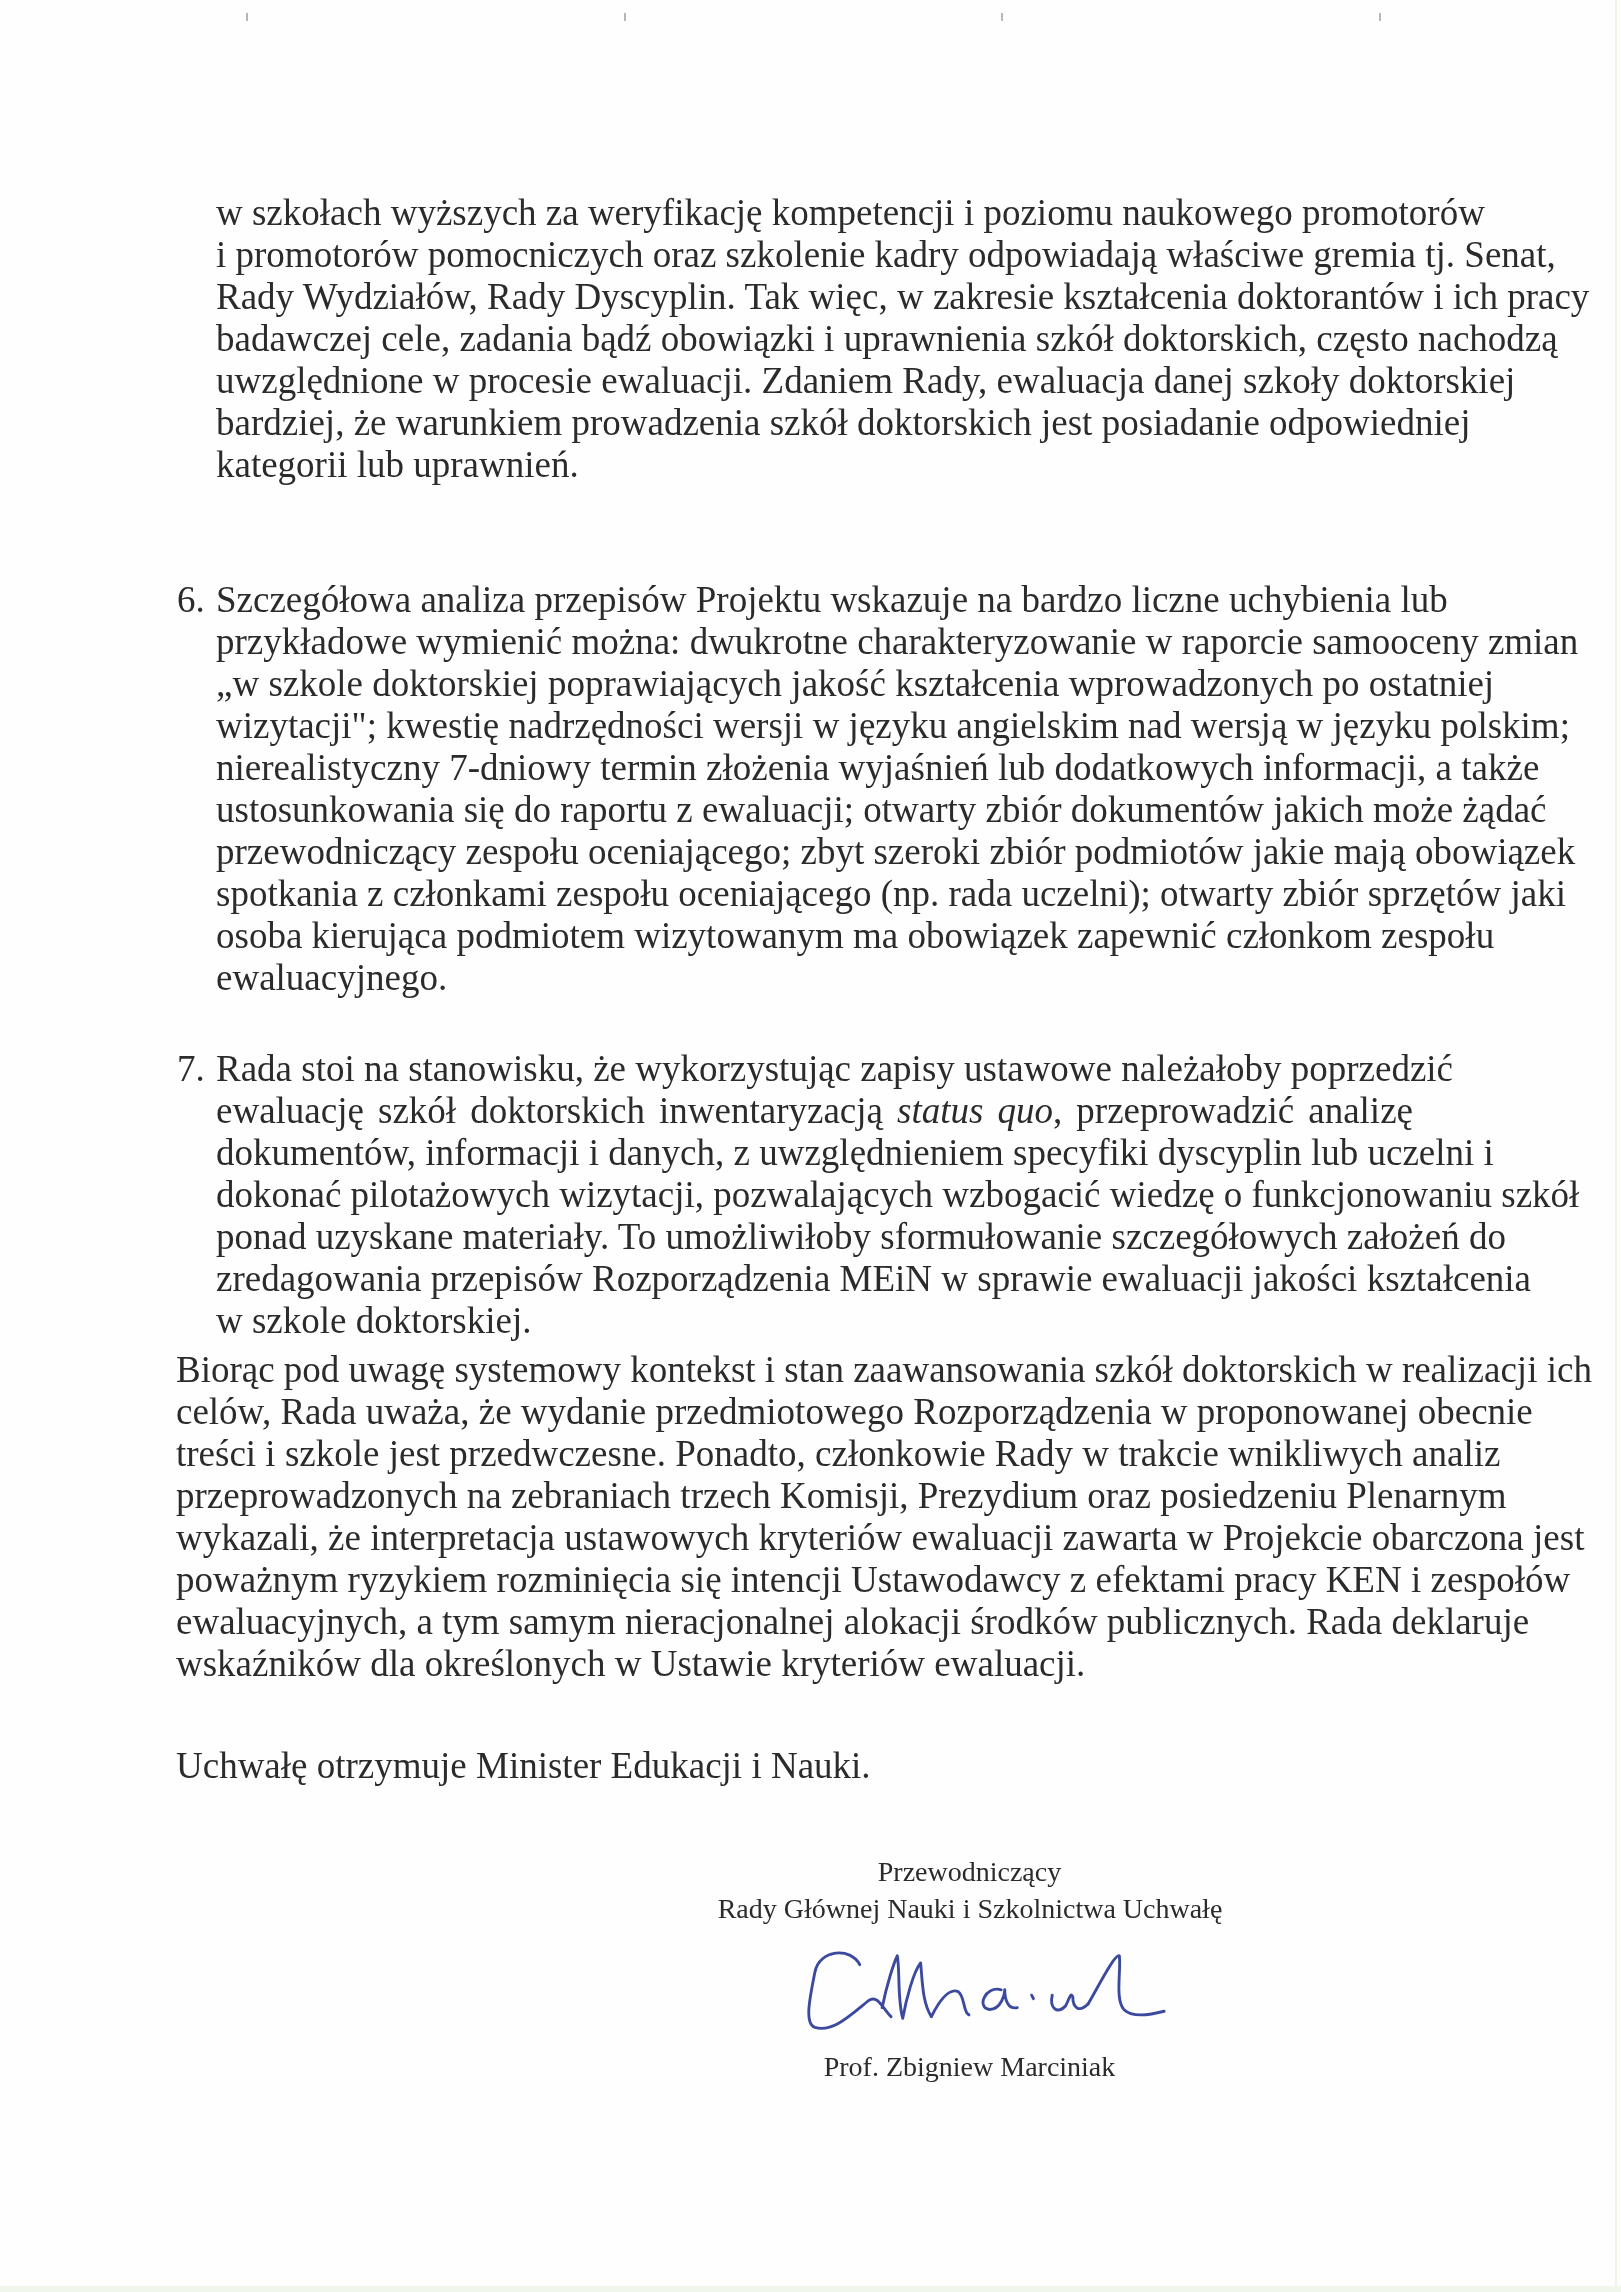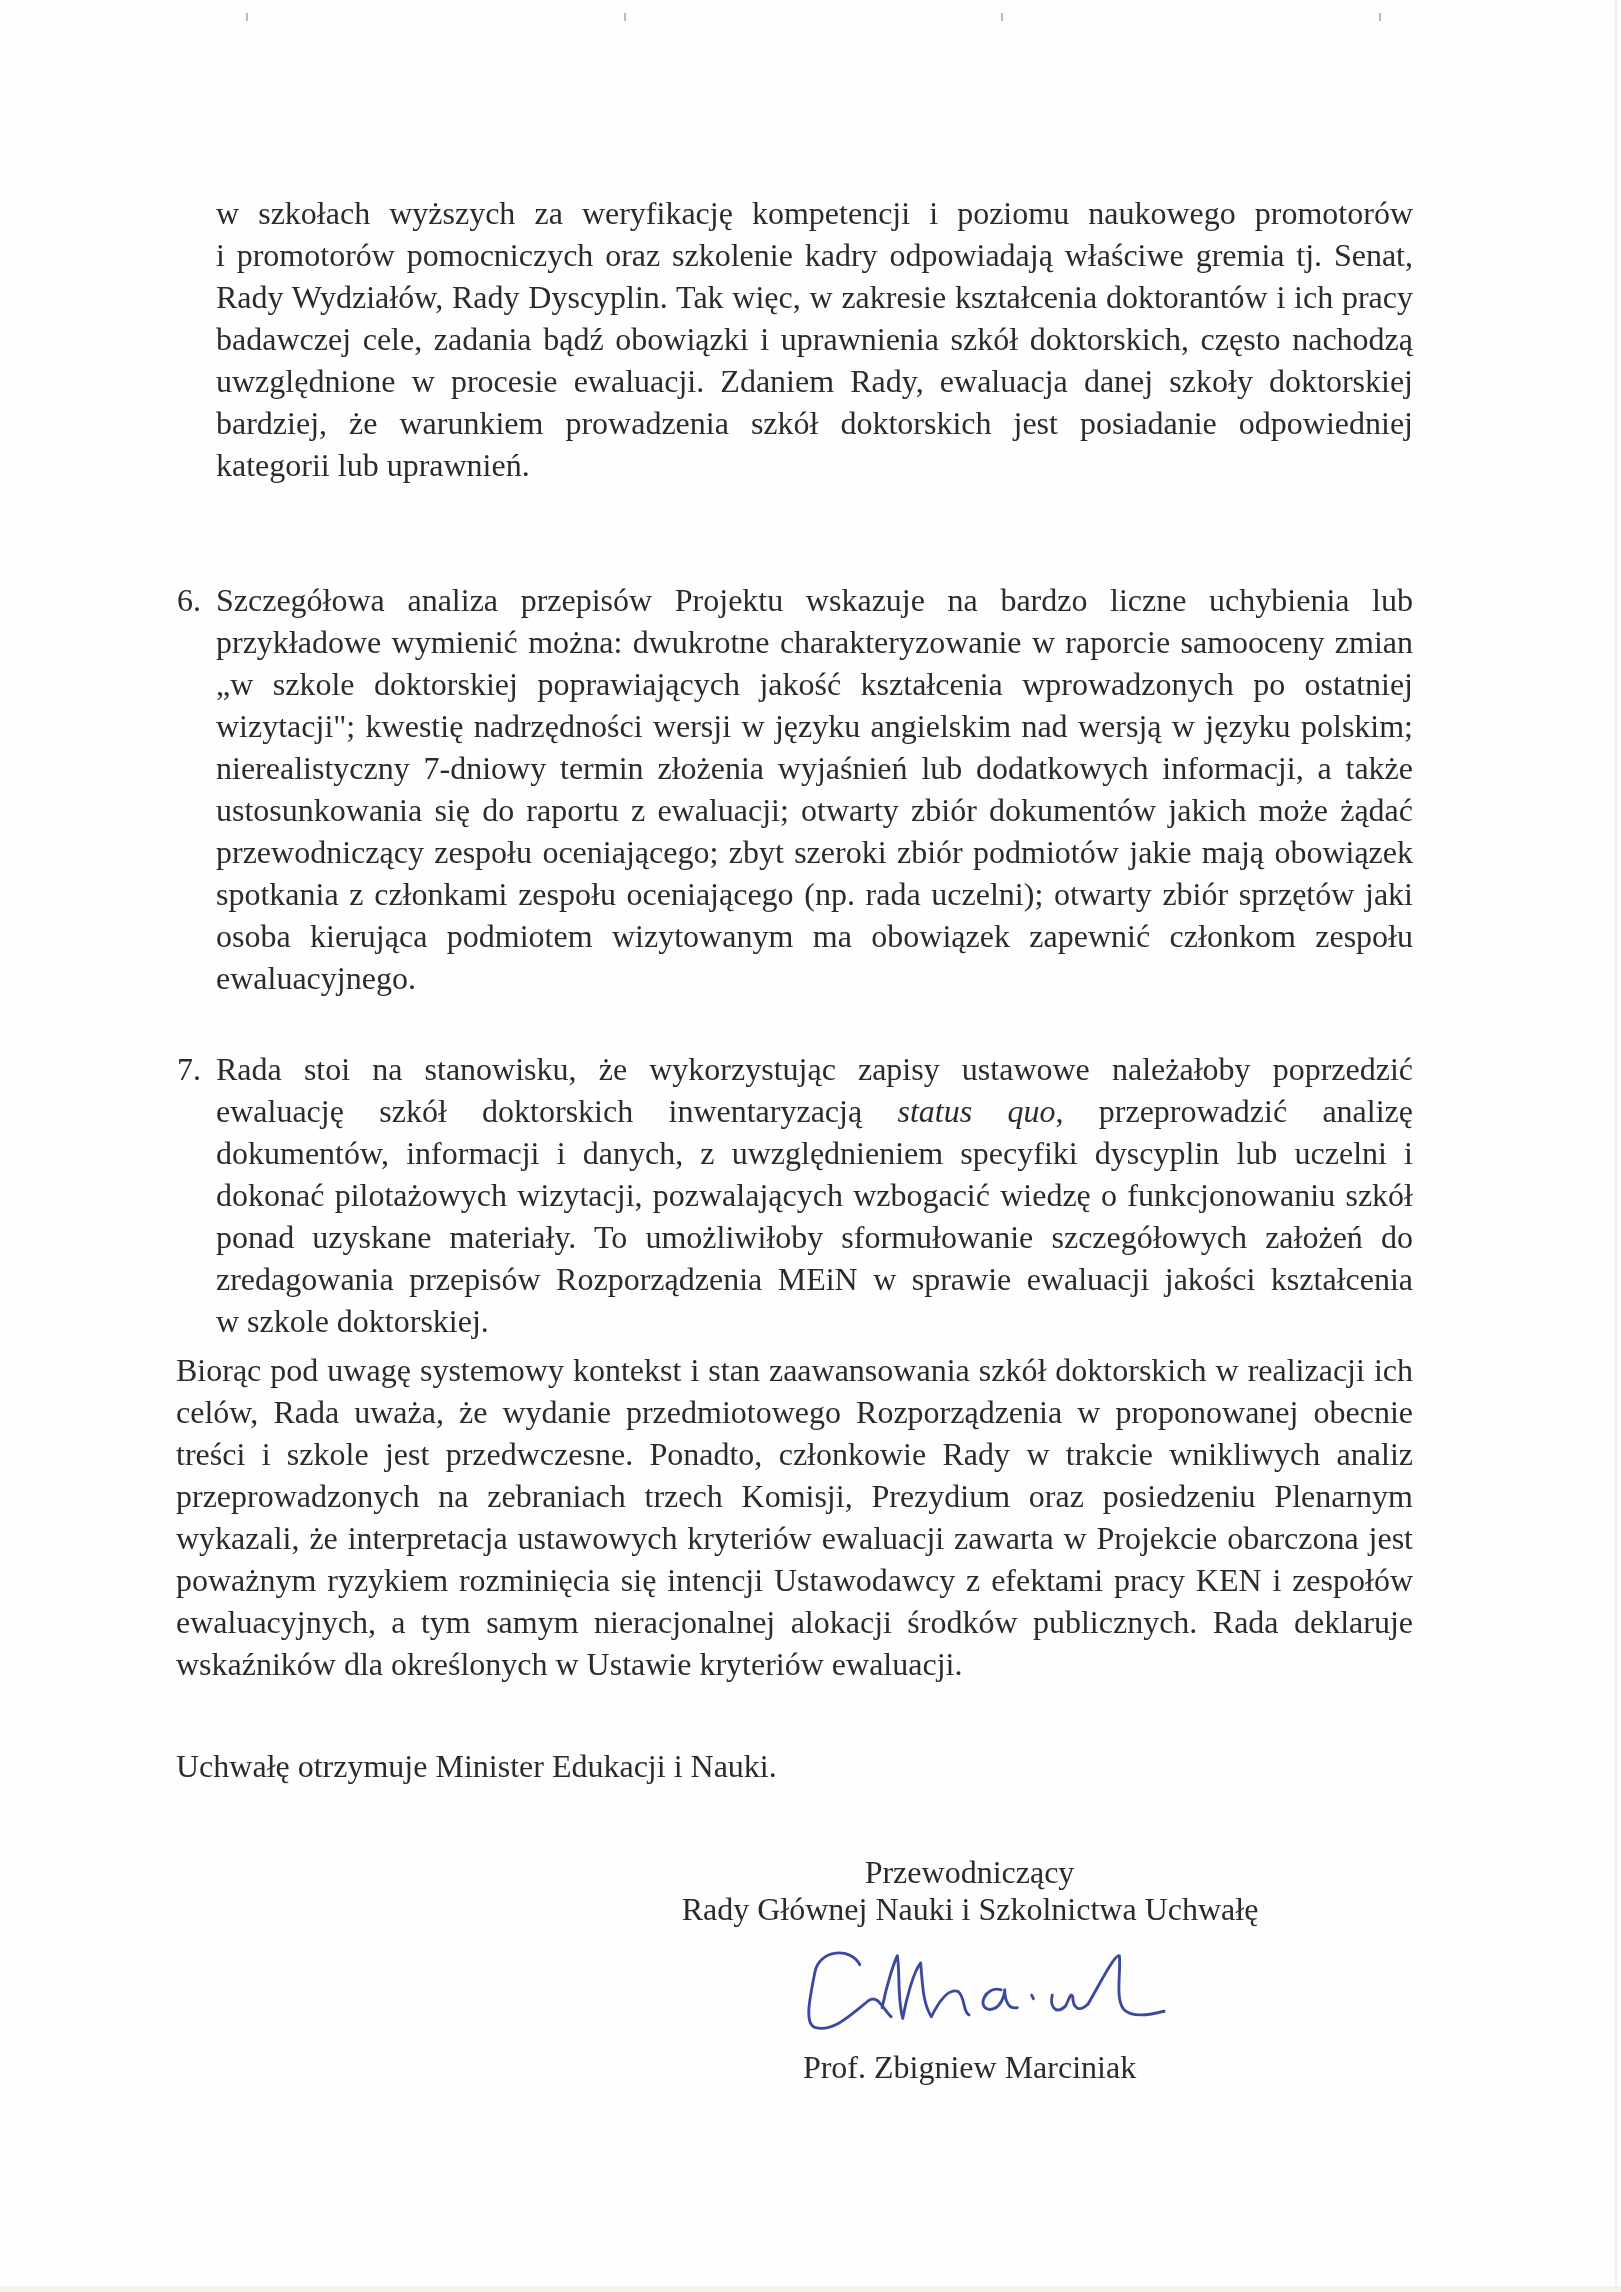--- a/index.html
+++ b/index.html
@@ -35,21 +35,21 @@
       background: #f0f6ec;
     }
     .tick {
       position: absolute;
       top: 13.4px;
       width: 1.8px; height: 8px;
       background: #b8b8b8;
     }
     .block {
       position: absolute;
-      font-size: 32px;
+      font-size: 37px;
       line-height: 42px;
     }
     .line {
       display: block;
       height: 42px;
       white-space: nowrap;
       text-align: justify;
       text-align-last: justify;
       overflow: visible;
     }
@@ -59,21 +59,21 @@
     .list-num {
       position: absolute;
       left: -39px;
       top: 0;
     }
     .it {
       font-style: italic;
     }
     .sig-title {
       position: absolute;
-      font-size: 32px;
+      font-size: 28px;
       line-height: 36px;
       text-align: center;
       white-space: nowrap;
     }
     .signature {
       position: absolute;
       left: 797px;
       top: 1945px;
       width: 403px;
       height: 94px;

